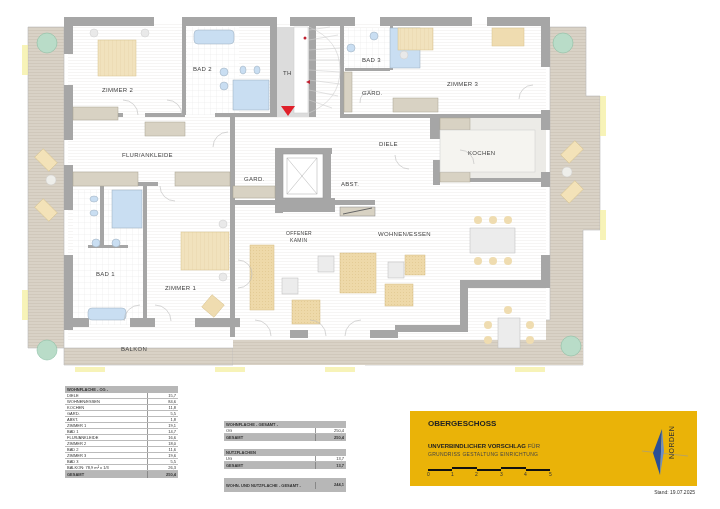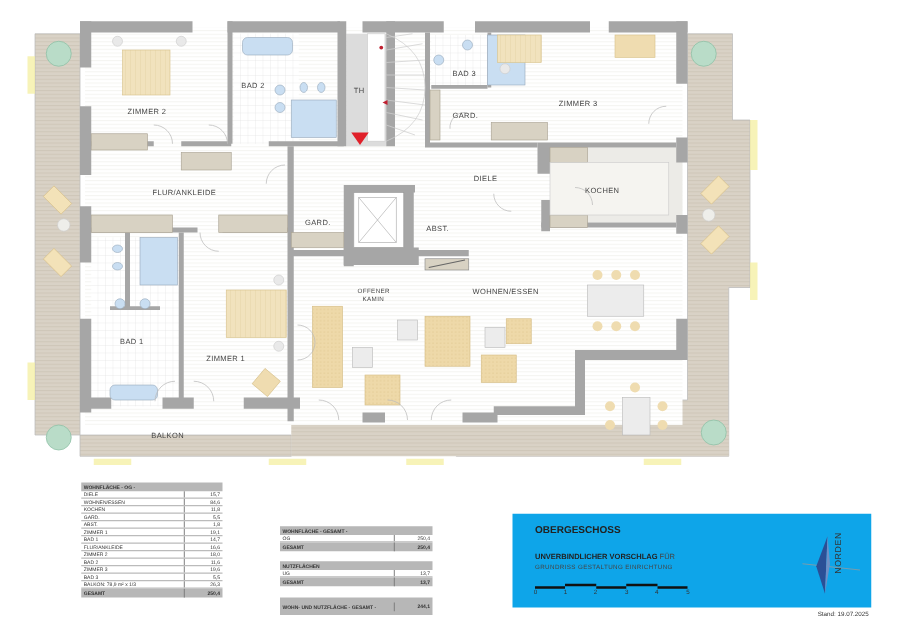--- a/index.html
+++ b/index.html
@@ -8,21 +8,21 @@
   .plan { position: absolute; left: 0; top: 0; width: 720px; height: 375px; }
   .room-label { position: absolute; font-size: 6px; color: #444; letter-spacing: 0.3px; white-space: nowrap; }
   .tbl { position: absolute; font-size: 4px; color: #333; }
   .tbl .hd { background: #b7b7b7; font-weight: bold; padding: 1px 2px; height: 7px; line-height: 5px; }
   .tbl .row { display: flex; border-bottom: 0.5px solid #bbb; height: 6px; line-height: 6px; }
   .tbl .row .k { flex: 1; padding-left: 2px; border-right: 0.5px solid #999; }
   .tbl .row .v { width: 30px; text-align: right; padding-right: 2px; }
   .tbl .tot { display: flex; background: #b7b7b7; font-weight: bold; height: 7px; line-height: 7px; }
   .tbl .tot .k { flex: 1; padding-left: 2px; border-right: 0.5px solid #888; }
   .tbl .tot .v { width: 30px; text-align: right; padding-right: 2px; }
-  .info { position: absolute; left: 410px; top: 411px; width: 287px; height: 75px; background: #0ea5e9; }
+  .info { position: absolute; left: 410px; top: 411px; width: 287px; height: 75px; background: #eab308; }
   .info .t1 { position: absolute; left: 18px; top: 8px; font-size: 8px; font-weight: bold; color: #222; }
   .info .t2 { position: absolute; left: 18px; top: 32px; font-size: 6px; font-weight: bold; color: #222; }
   .info .t2 span { font-weight: normal; color: #444; }
   .info .t3 { position: absolute; left: 18px; top: 40px; font-size: 5px; color: #444; letter-spacing: 0.3px; }
   .scale { position: absolute; left: 18px; top: 56px; width: 122px; height: 12px; }
   .scale .bar { position: absolute; top: 0; height: 2px; width: 24.4px; }
   .scale .n { position: absolute; top: 4px; font-size: 5px; color: #333; }
   .stand { position: absolute; right: 2px; bottom: -9px; font-size: 5px; color: #333; }
 </style>
 </head>

